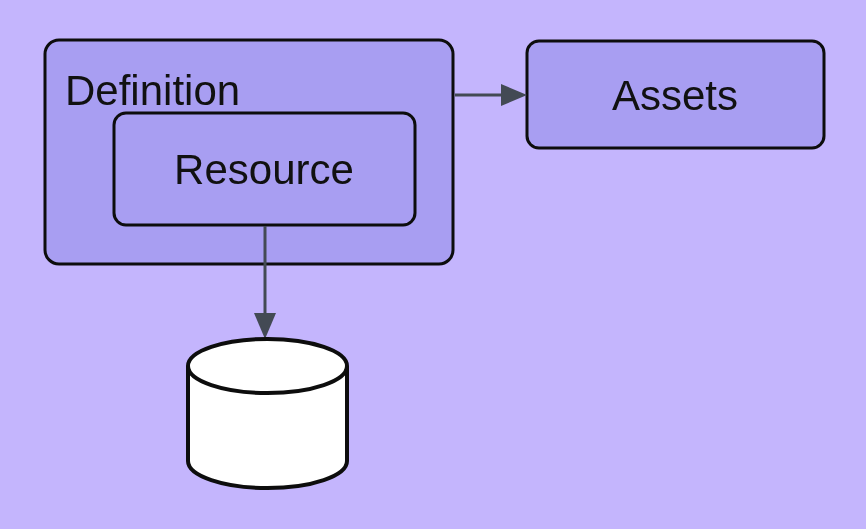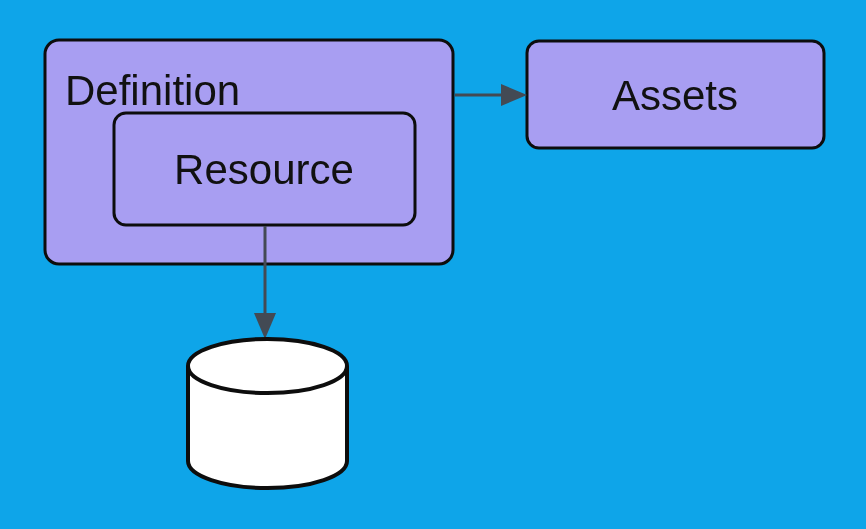--- a/index.html
+++ b/index.html
@@ -4,21 +4,21 @@
   <style>
     html, body {
       margin: 0;
       padding: 0;
       background: #ffffff;
     }
     .canvas {
       position: relative;
       width: 866px;
       height: 529px;
-      background: #0ea5e9;
+      background: #c4b5fd;
       overflow: hidden;
     }
     svg { display: block; }
     .node {
       stroke: #0d0d0d;
       stroke-width: 3;
     }
     .node-label {
       font-family: "Liberation Sans", sans-serif;
       font-size: 42px;

